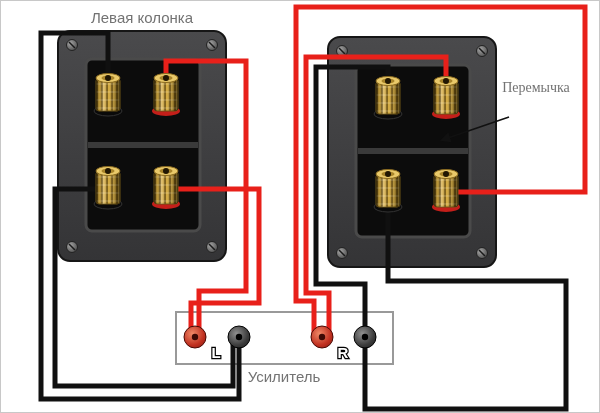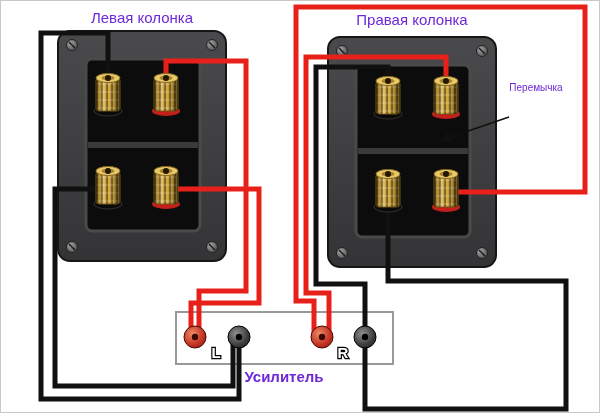--- a/index.html
+++ b/index.html
@@ -3,24 +3,24 @@
 <meta charset="utf-8">
 <style>
   html,body { margin:0; padding:0; background:#fff; }
   #page {
     position:relative; width:600px; height:413px; background:#ffffff;
     box-sizing:border-box; border:1px solid #c8c8c8; overflow:hidden;
     font-family:"Liberation Sans","DejaVu Sans",sans-serif;
   }
   #diagram-svg { position:absolute; left:0; top:0; }
   .label {
-    position:absolute; color:#6d28d9; text-align:center;
+    position:absolute; color:#737373; text-align:center;
     font-size:15px; line-height:19px; white-space:nowrap;
   }
-  .label.small { font-size:10px; line-height:21px; }
+  .label.small { font-size:14px; line-height:21px;font-family:Liberation Serif, serif; }
 </style>
 </head>
 <body>
 
 <div id="page">
 
   <svg id="diagram-svg" width="600" height="413" viewBox="0 0 600 413">
     <defs>
       <linearGradient id="panelGrad" x1="0" y1="0" x2="0" y2="1">
         <stop offset="0" stop-color="#4a4a4c"></stop>
@@ -157,21 +157,20 @@
       </g>
       <text x="215" y="357" text-anchor="middle" font-size="15" font-weight="bold" fill="#fff" stroke="#000" stroke-width="2.5" paint-order="stroke" font-family="Liberation Sans, DejaVu Sans, sans-serif">L</text>
       <text x="342" y="357" text-anchor="middle" font-size="15" font-weight="bold" fill="#fff" stroke="#000" stroke-width="2.5" paint-order="stroke" font-family="Liberation Sans, DejaVu Sans, sans-serif">R</text>
     </g>
 
     <line x1="508" y1="116" x2="441" y2="139" stroke="#111" stroke-width="1.5" marker-end="url(#arrowHead)"></line>
   </svg>
 
   <div class="label" style="left:56px; top:7px; width:170px;">Левая колонка</div>
 
-  <div class="label" style="left:326px; top:9px; width:170px;">Правая колонка</div>
 
   <div class="label small" style="left:492px; top:76px; width:86px;">
     <div>Перемычка</div>
   </div>
 
-  <div class="label" style="left:213px; top:366px; width:140px;font-weight:bold;">Усилитель</div>
+  <div class="label" style="left:213px; top:366px; width:140px;">Усилитель</div>
 
 </div>
 
 </body></html>

